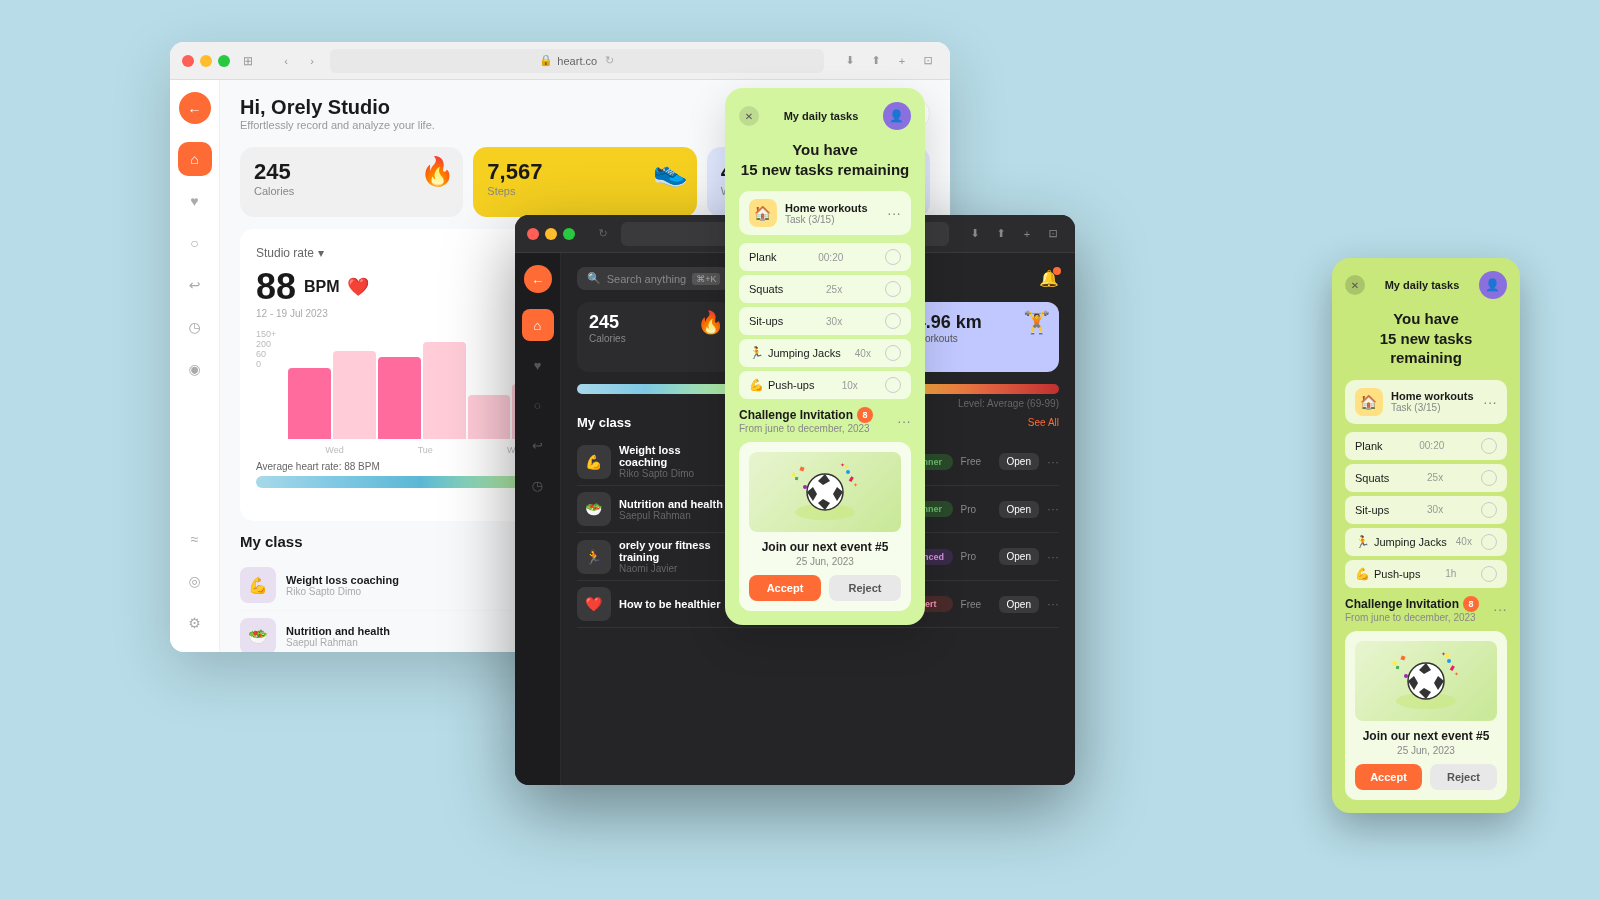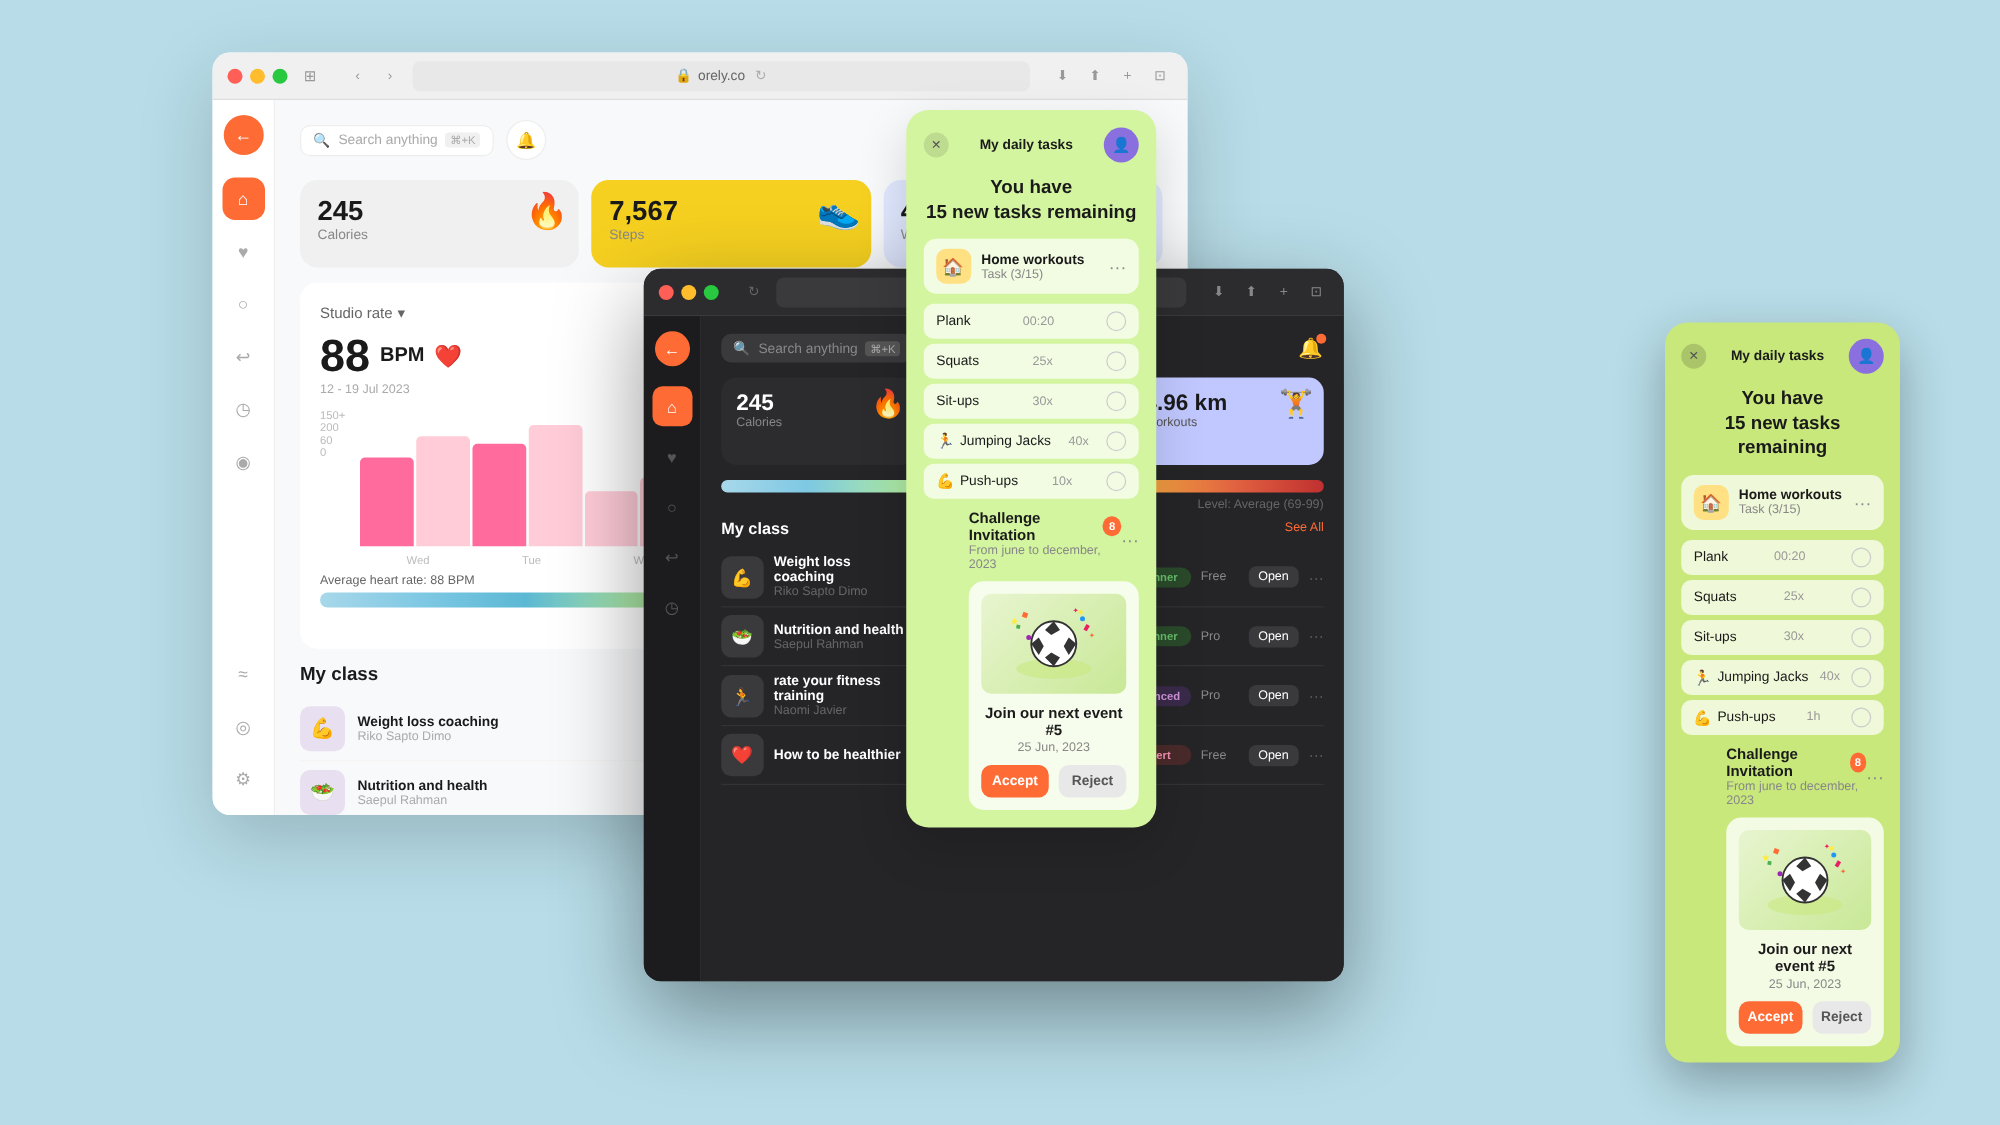--- a/index.html
+++ b/index.html
@@ -362,21 +362,21 @@
     .task-name { color: #1a1a1a; font-weight: 500; }
     .task-time { color: #999; font-size: 10px; }
     .task-check {
       width: 16px; height: 16px;
       border-radius: 50%;
       border: 1.5px solid #ccc;
       display: flex; align-items: center; justify-content: center;
     }
 
     
-    .challenge-section { margin-top: 8px; margin-left: 36px; }
+    .challenge-section { margin-top: 8px; }
     .challenge-header {
       display: flex;
       justify-content: space-between;
       align-items: center;
       margin-bottom: 8px;
     }
     .challenge-title {
       font-size: 12px;
       font-weight: 700;
       color: #1a1a1a;
@@ -627,21 +627,21 @@
       <div class="tl tl-yellow"></div>
       <div class="tl tl-green"></div>
     </div>
     <div class="browser-sidebar-toggle">⊞</div>
     <div class="browser-nav">
       <div class="nav-btn">‹</div>
       <div class="nav-btn">›</div>
     </div>
     <div class="browser-address">
       <span>🔒</span>
-      <span>orely.co</span>
+      <span>heart.co</span>
       <span style="margin-left:4px; color:#aaa;">↻</span>
     </div>
     <div class="browser-actions">
       <div class="browser-action-btn">⬇</div>
       <div class="browser-action-btn">⬆</div>
       <div class="browser-action-btn">+</div>
       <div class="browser-action-btn">⊡</div>
     </div>
   </div>
 
@@ -656,20 +656,24 @@
       <div class="sidebar-icon">◷</div>
       <div class="sidebar-icon">◉</div>
       <div style="flex:1"></div>
       <div class="sidebar-icon">≈</div>
       <div class="sidebar-icon">◎</div>
       <div class="sidebar-icon">⚙</div>
     </div>
 
     <div class="app-main">
       <div class="app-header">
+        <div class="header-title">
+          <h1>Hi, Orely Studio</h1>
+          <p>Effortlessly record and analyze your life.</p>
+        </div>
         <div class="header-right">
           <div class="search-bar">
             <span>🔍</span>
             <span>Search anything</span>
             <span style="font-size:9px; background:#f0f0f0; padding:1px 4px; border-radius:3px;">⌘+K</span>
           </div>
           <div class="notif-btn">🔔</div>
         </div>
       </div>
 
@@ -1012,21 +1016,21 @@
         <div class="dark-videos">12 Videos</div>
         <div class="dark-dur">2 hour. 48 min</div>
         <div class="dark-badge dark-badge-beginner">Beginner</div>
         <div class="dark-price">Pro</div>
         <button class="dark-open-btn">Open</button>
         <div class="dark-more">···</div>
       </div>
       <div class="dark-class-row">
         <div class="dark-thumb">🏃</div>
         <div style="flex:1;">
-          <div class="dark-class-name">rate your fitness training</div>
+          <div class="dark-class-name">orely your fitness training</div>
           <div class="dark-class-author">Naomi Javier</div>
         </div>
         <div class="dark-videos">15 Videos</div>
         <div class="dark-dur">2 hour. 53 min</div>
         <div class="dark-badge dark-badge-advanced">Advanced</div>
         <div class="dark-price">Pro</div>
         <button class="dark-open-btn">Open</button>
         <div class="dark-more">···</div>
       </div>
       <div class="dark-class-row">

